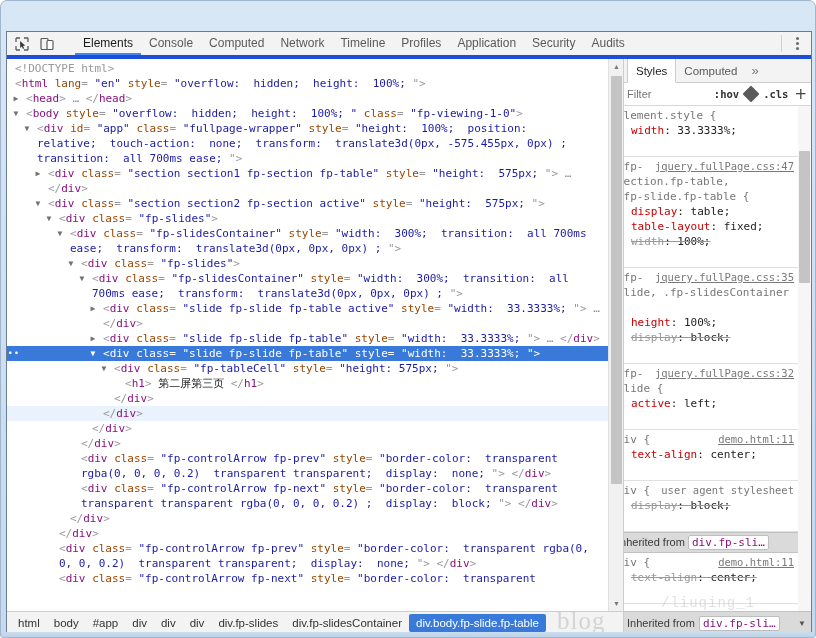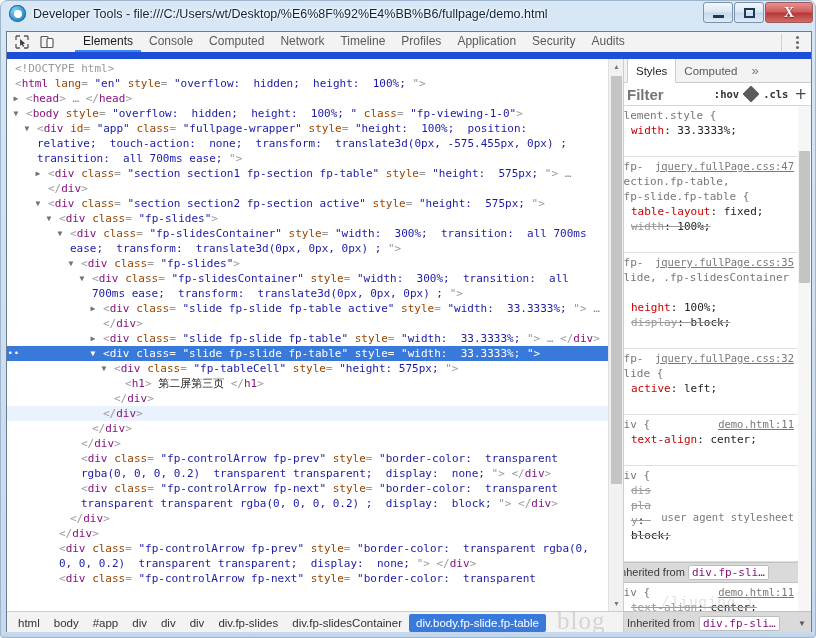--- a/index.html
+++ b/index.html
@@ -103,21 +103,21 @@
     border: 1px solid #6a7d92;
     border-bottom: none;
     overflow: hidden;
   }
 
   
   #toolbar {
     position: relative;
     height: 27px;
     background: #f3f3f3;
-    border-bottom: 7px solid #1d4ed8;
+    border-bottom: 4px solid #1d4ed8;
     display: flex;
     align-items: stretch;
   }
   #tool-icons {
     display: flex;
     align-items: center;
     padding: 0 6px 0 7px;
     gap: 9px;
   }
   .tool-icon { width: 16px; height: 16px; position: relative; cursor: pointer; }
@@ -322,29 +322,28 @@
     height: 23px;
     background: #ffffff;
     border-bottom: 1px solid #d7d7d7;
     display: flex;
     align-items: center;
     padding: 0 4px 0 3px;
     gap: 6px;
   }
   #filter-input {
     flex: 1;
-    font-size: 15px;
+    font-size: 11px;
     color: #9a9a9a;
     border: none;
     outline: none;
     background: transparent;
     font-family: "Liberation Sans", sans-serif;
     min-width: 0;
     padding: 0;
-    font-weight: bold;
   }
   .fbtn {
     font-family: "DejaVu Sans Mono", monospace;
     font-size: 10.5px;
     color: #333333;
     font-weight: bold;
     cursor: pointer;
     white-space: nowrap;
   }
   .fdiamond {
@@ -382,21 +381,21 @@
     margin-left: -8px;
   }
   .rule .origin {
     float: right;
     color: #797979;
     text-decoration: underline;
     font-size: 10.5px;
     cursor: pointer;
     margin-left: 4px;
   }
-  .rule .origin.plain { text-decoration: none; cursor: default; margin-top: 42px; }
+  .rule .origin.plain { text-decoration: none; cursor: default; }
   .sel-txt { color: #777777; }
   .prop-name { color: #c80000; }
   .prop-val  { color: #222222; }
   .brace { color: #222222; }
   .dis { text-decoration: line-through; color: #999999 !important; }
   .dis .prop-name { color: #999999; text-decoration: line-through; }
   .decl { padding-left: 14px; display: block; }
   .inherited-bar {
     background: #dadada;
     border-bottom: 1px solid #c2c2c2;
@@ -492,37 +491,20 @@
     left: 0; right: 0; bottom: 0;
     height: 5px;
     background: linear-gradient(to bottom,#c9dbee,#bed3e9);
   }
 </style>
 </head>
 <body>
 
 <div id="window">
 
-  <div id="titlebar">
-    <div id="title-left">
-      <div class="chrome-logo"></div>
-      <div id="title-text">Developer Tools - file:///C:/Users/wt/Desktop/%E6%8F%92%E4%BB%B6/fullpage/demo.html</div>
-    </div>
-    <div id="win-buttons">
-      <div class="win-btn">
-        <div class="glyph-min"></div>
-      </div>
-      <div class="win-btn">
-        <div class="glyph-max"></div>
-      </div>
-      <div class="win-btn close">
-        <div class="glyph-close">X</div>
-      </div>
-    </div>
-  </div>
 
   <div id="client">
 
     <div id="toolbar">
       <div id="tool-icons">
         <div class="tool-icon ic-inspect">
           <svg width="16" height="16" viewBox="0 0 16 16">
             <path d="M2 2h4M2 2v4M14 2h-4M14 2v4M2 14h4M2 14v-4M14 14h-4M14 14v-4" stroke="#5a5a5a" stroke-width="1.3" fill="none"></path>
             <path d="M6 5l5.2 4.4-2.2.5 1.2 2.4-1.2.6-1.2-2.4-1.6 1.6z" fill="#3c3c3c"></path>
           </svg>
@@ -594,21 +576,21 @@
           <span class="fbtn">:hov</span>
           <span class="fdiamond"></span>
           <span class="fbtn">.cls</span>
           <span class="fplus">+</span>
         </div>
 
         <div id="styles-body">
           <div id="styles-content">
               <div class="rule"><span class="sel-txt">element.style {</span><span class="decl"><span class="prop-name">width</span><span class="prop-val">: 33.3333%;</span></span><span class="brace" style="display: block;">}</span></div>
               <div class="rule"><span class="origin">jquery.fullPage.css:47</span><span class="sel-txt">.fp-section.fp-table,
-.fp-slide.fp-table {</span><span class="decl"><span class="prop-name">table-layout</span><span class="prop-val">: fixed;</span></span><span class="decl dis"><span class="prop-name">width</span><span class="prop-val">: 100%;</span></span><span class="brace" style="display: block;">}</span></div>
+.fp-slide.fp-table {</span><span class="decl"><span class="prop-name">display</span><span class="prop-val">: table;</span></span><span class="decl"><span class="prop-name">table-layout</span><span class="prop-val">: fixed;</span></span><span class="decl dis"><span class="prop-name">width</span><span class="prop-val">: 100%;</span></span><span class="brace" style="display: block;">}</span></div>
               <div class="rule"><span class="origin">jquery.fullPage.css:35</span><span class="sel-txt">.fp-slide, .fp-slidesContainer {</span><span class="decl"><span class="prop-name">height</span><span class="prop-val">: 100%;</span></span><span class="decl dis"><span class="prop-name">display</span><span class="prop-val">: block;</span></span><span class="brace" style="display: block;">}</span></div>
               <div class="rule"><span class="origin">jquery.fullPage.css:32</span><span class="sel-txt">.fp-slide {</span><span class="decl"><span class="prop-name">active</span><span class="prop-val">: left;</span></span><span class="brace" style="display: block;">}</span></div>
               <div class="rule"><span class="origin">demo.html:11</span><span class="sel-txt">div {</span><span class="decl"><span class="prop-name">text-align</span><span class="prop-val">: center;</span></span><span class="brace" style="display: block;">}</span></div>
               <div class="rule"><span class="origin plain">user agent stylesheet</span><span class="sel-txt">div {</span><span class="decl dis"><span class="prop-name">display</span><span class="prop-val">: block;</span></span><span class="brace" style="display: block;">}</span></div>
               <div class="inherited-bar"><span>Inherited from </span><span class="ib-el">div.fp-sli…</span></div>
               <div class="rule"><span class="origin">demo.html:11</span><span class="sel-txt">div {</span><span class="decl dis"><span class="prop-name">text-align</span><span class="prop-val">: center;</span></span><span class="brace" style="display: block;">}</span></div>
             </div>
           <div id="styles-vscroll">
             <div id="styles-thumb"></div>
           </div>

